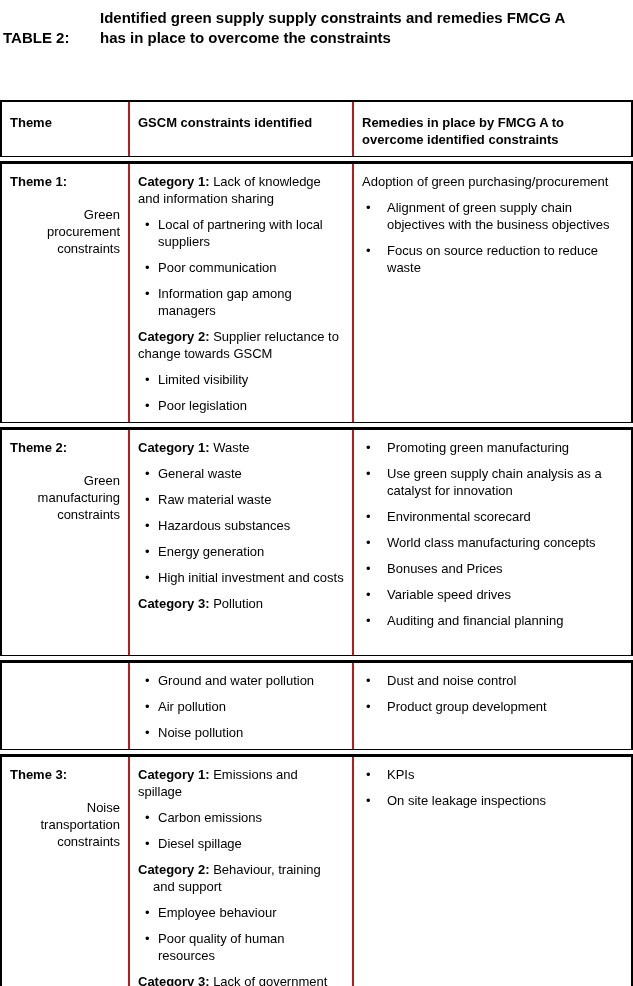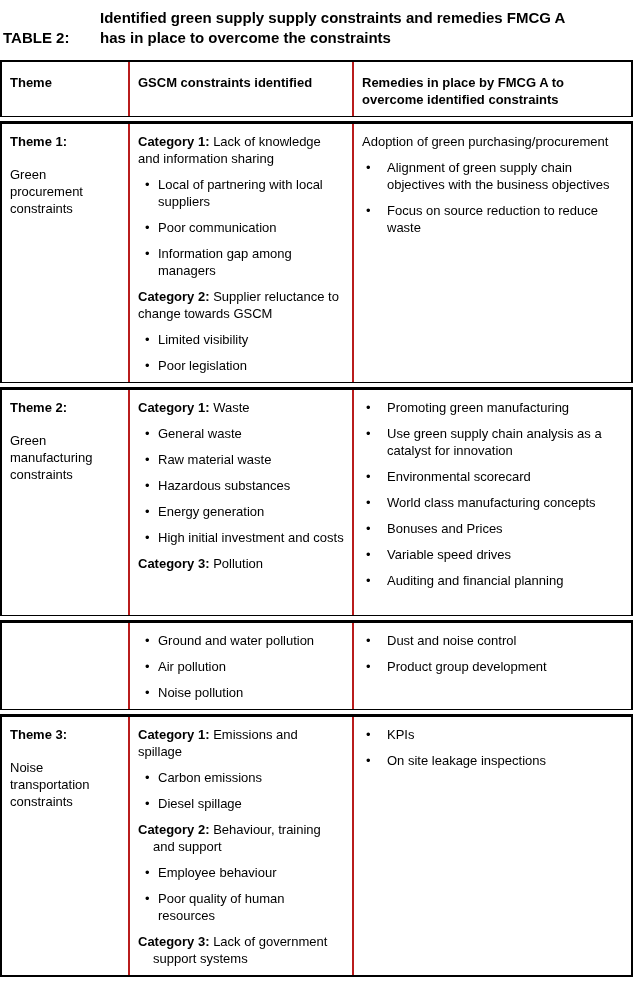--- a/index.html
+++ b/index.html
@@ -8,39 +8,39 @@
 
   
   .title-row { display:flex; align-items:flex-end; padding:2px 16px 12px 3px;
     font-weight:bold; font-size:15px; line-height:20px; }
   .title-label { width:97px; flex:none; }
   .title-text { width:486px; }
 
   
   .tbl { width:633px; box-sizing:border-box; }
   .frag { display:grid; grid-template-columns:126px 224px 1fr; box-sizing:border-box;
-    border:2px solid #000; border-top-width:3px; border-bottom-width:1px; background:#fff; }
+    border:2px solid #000; border-top-width:3px; border-bottom-width:1px; background:#fff;margin-top:40px; }
   .frag + .frag { margin-top:4px; }
   .frag.first { border-top-width:2px; border-bottom-width:1px; }
   .frag.last  { border-bottom-width:2px; }
   .h-header { min-height:46px; }
   .h-t1   { min-height:246px; }
   .h-t2   { min-height:229px; }
   .h-cont { min-height:80px; }
   .h-t3   { min-height:238px; }
 
   .cell { padding:9px 8px 8px; font-size:13px; line-height:17px; box-sizing:border-box; }
   .cell + .cell { border-left:2px solid #b91c1c; }
   .hcell { font-weight:bold; padding-top:12px; }
 
   .bold { font-weight:bold; }
   .item + .item { margin-top:9px; }
   .item.cat:not(:first-child) { margin-top:9px; }
   .theme-title { font-weight:bold; }
-  .theme-desc { margin-top:16px; }
+  .theme-desc { margin-top:16px;text-align:right; }
 
   
   .li { display:flex; align-items:flex-start; }
   .c2 .li { padding-left:7px; }
   .c2 .li .dot { width:13px; flex:none; }
   .c3 .li { padding-left:4px; }
   .c3 .li .dot { width:21px; flex:none; }
 
   
   .hang { padding-left:15px; text-indent:-15px; }

